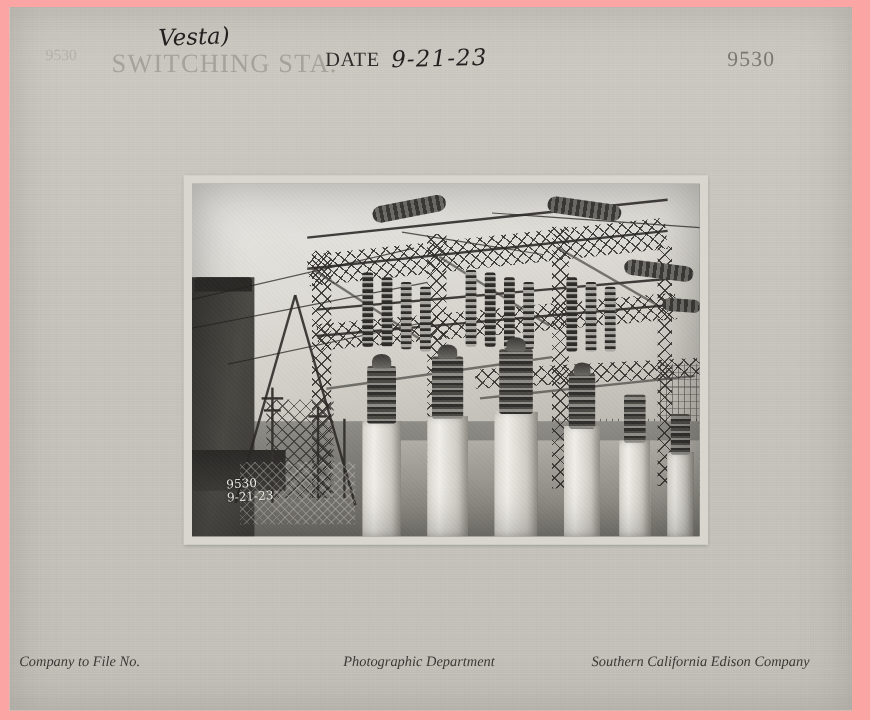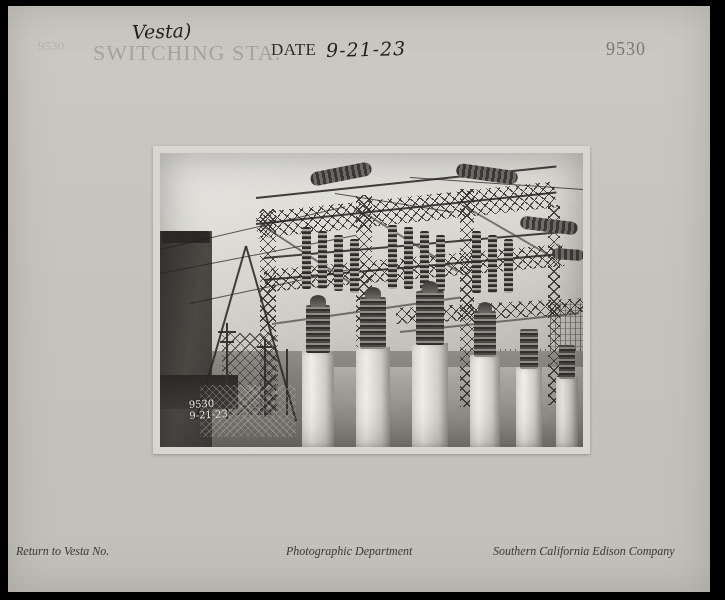--- a/index.html
+++ b/index.html
@@ -12,21 +12,21 @@
     height: 600px;
     overflow: hidden;
     font-family: "Liberation Serif", serif;
   }
 
   
   .scan-frame {
     position: relative;
     width: 725px;
     height: 600px;
-    background: #000000;
+    background: #fca5a5;
   }
 
   
   .mount-board {
     position: absolute;
     left: 8px;
     top: 6px;
     width: 702px;
     height: 586px;
     background: #c9c7c0;
@@ -440,19 +440,19 @@
           <div>9530</div>
           <div>9-21-23</div>
         </div>
 
         <div class="photo-grain"></div>
         <div class="photo-vignette"></div>
       </div>
     </div>
 
     <div class="footer-row">
-      <span class="ftr" id="ftr-return">Return to Vesta No.</span>
+      <span class="ftr" id="ftr-return">Company to File No.</span>
       <span class="ftr" id="ftr-dept">Photographic Department</span>
       <span class="ftr" id="ftr-company">Southern California Edison Company</span>
     </div>
 
   </div>
 </div>
 
 </body></html>

